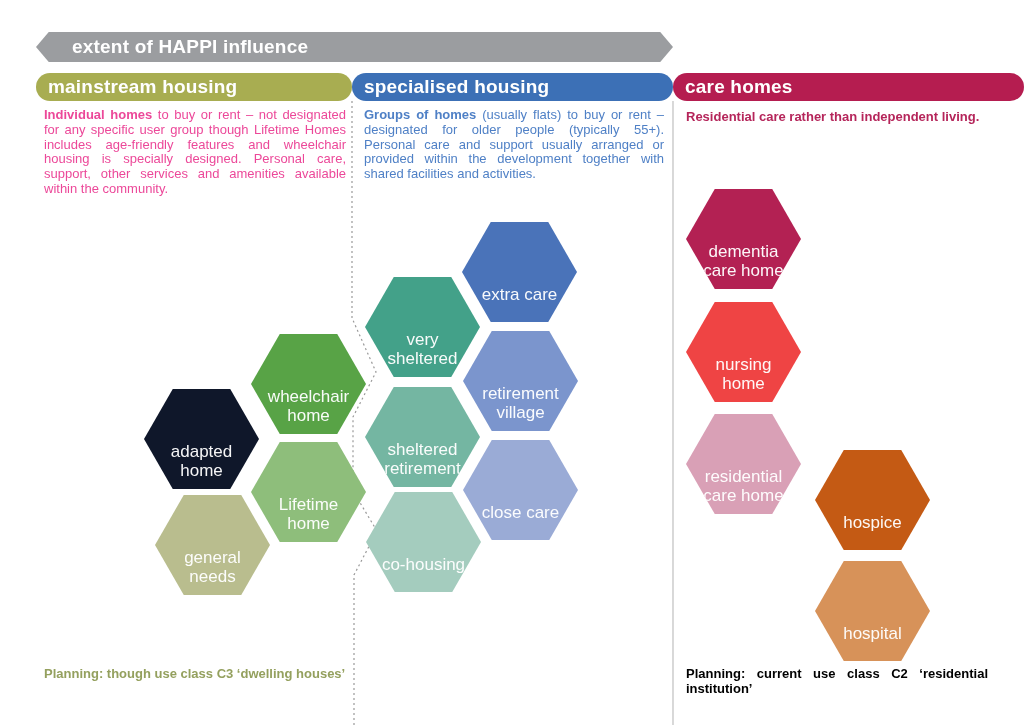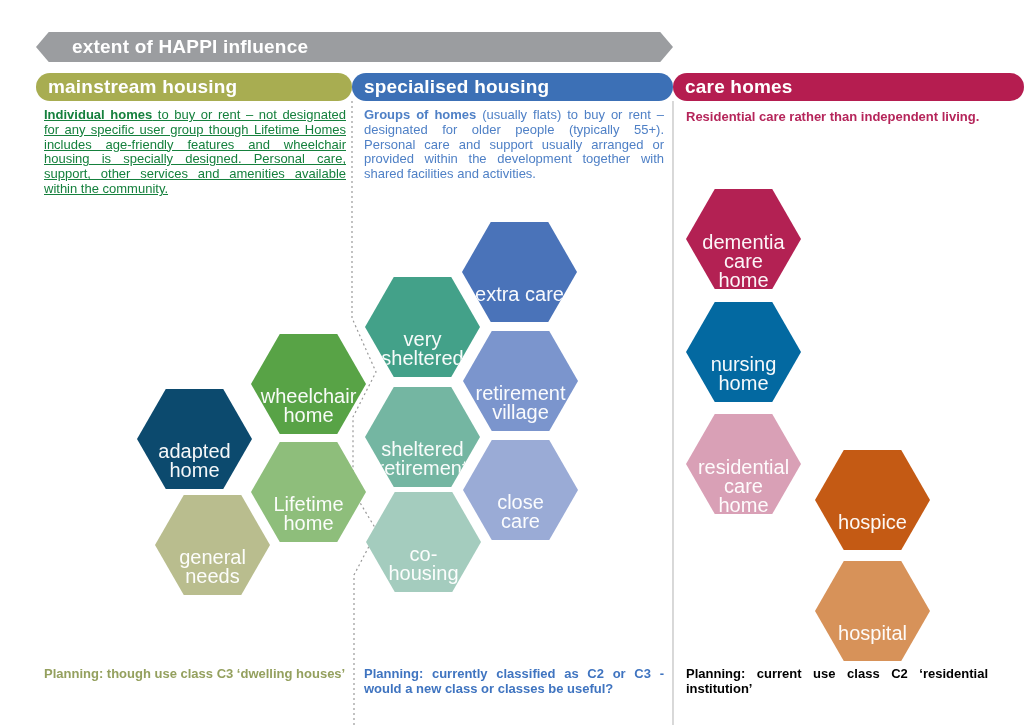--- a/index.html
+++ b/index.html
@@ -30,57 +30,57 @@
   .planning{
     position:absolute;font-size:13px;line-height:15px;font-weight:bold;text-align:justify;
   }
 
   .hex{
     position:absolute;width:115px;height:100px;
     clip-path:polygon(25% 0,75% 0,100% 50%,75% 100%,25% 100%,0 50%);
     display:flex;align-items:center;justify-content:center;text-align:center;
   }
   .hex-label{
-    color:rgba(255,255,255,.96);font-size:20px;line-height:19px;padding:0 12px;margin-top:44px;
+    color:rgba(255,255,255,.96);font-size:17px;line-height:19px;padding:0 12px;margin-top:44px;
   }
 
   svg.overlay{position:absolute;left:0;top:0;pointer-events:none;}
 </style>
 </head>
 <body>
 
 <div id="canvas">
 
   <div class="banner" style="background-color: rgb(155, 157, 160);">
     <span>extent of HAPPI influence</span>
   </div>
 
   <div class="colhead" style="left: 36px; width: 316px; background-color: rgb(168, 173, 81);">mainstream housing</div>
   <div class="colhead" style="left: 673px; width: 351px; background-color: rgb(181, 29, 80);">care homes</div>
   <div class="colhead" style="left: 352px; width: 321px; background-color: rgb(60, 112, 182);">specialised housing</div>
 
-  <p class="intro" style="left: 44px; top: 108px; width: 302px; color: #15803d; text-decoration: underline;">
+  <p class="intro" style="left: 44px; top: 108px; width: 302px; color: #ec4899;">
     <b>Individual homes</b><span> to buy or rent – not designated for any specific user group though Lifetime Homes includes age-friendly features and wheelchair housing is specially designed.  Personal care, support, other services and amenities available within the community.</span>
   </p>
   <p class="intro" style="left: 364px; top: 108px; width: 300px; color: rgb(79, 128, 198);">
     <b>Groups of homes</b><span> (usually flats) to buy or rent – designated for older people (typically 55+). Personal care and support usually arranged or provided within the development together with shared facilities and activities.</span>
   </p>
   <p class="intro" style="left: 686px; top: 110px; width: 300px; text-align: left; color: rgb(181, 37, 90);">
     <b>Residential care rather than independent living.</b><span></span>
   </p>
 
   <svg class="overlay" width="1024" height="725" viewBox="0 0 1024 725">
     <path d="M352 101 L352 318 L376 372 L353 417 L353 491 L377 531 L354 575 L354 725" fill="none" stroke-width="1.2" stroke-dasharray="2,3" stroke="#999999"></path>
     <line x1="673" y1="101" x2="673" y2="725" stroke-width="1.2" stroke="#bfbfbf"></line>
   </svg>
 
   <div class="hex" style="left: 251px; top: 334px; background-color: rgb(88, 163, 70);">
     <span class="hex-label">wheelchair home</span>
   </div>
-  <div class="hex" style="left: 137px; top: 389px; background-color: #0c4a6e;">
+  <div class="hex" style="left: 144px; top: 389px; background-color: #0f172a;">
     <span class="hex-label">adapted home</span>
   </div>
   <div class="hex" style="left: 251px; top: 442px; background-color: rgb(142, 190, 123);">
     <span class="hex-label">Lifetime home</span>
   </div>
   <div class="hex" style="left: 155px; top: 495px; background-color: rgb(185, 189, 142); text-align: center;">
     <span class="hex-label">general needs</span>
   </div>
 
   <div class="hex" style="left: 462px; top: 222px; background-color: rgb(74, 115, 185);">
@@ -98,30 +98,29 @@
   <div class="hex" style="left: 463px; top: 440px; background-color: rgb(154, 171, 214); align-items: center;">
     <span class="hex-label">close care</span>
   </div>
   <div class="hex" style="left: 366px; top: 492px; background-color: rgb(164, 204, 190);">
     <span class="hex-label">co-housing</span>
   </div>
 
   <div class="hex" style="left: 686px; top: 189px; background-color: rgb(179, 33, 83);">
     <span class="hex-label">dementia care home</span>
   </div>
-  <div class="hex" style="left: 686px; top: 302px; background-color: #0369a1; align-items: center;">
+  <div class="hex" style="left: 686px; top: 302px; background-color: #ef4444; align-items: center;">
     <span class="hex-label">nursing home</span>
   </div>
   <div class="hex" style="left: 815px; top: 450px; background-color: rgb(196, 90, 20);">
     <span class="hex-label">hospice</span>
   </div>
   <div class="hex" style="left: 686px; top: 414px; background-color: rgb(217, 160, 182);">
     <span class="hex-label">residential care home</span>
   </div>
   <div class="hex" style="left: 815px; top: 561px; background-color: rgb(215, 146, 89);">
     <span class="hex-label">hospital</span>
   </div>
 
   <div class="planning" style="left: 44px; top: 666px; width: 304px; color: rgb(148, 160, 94);">Planning: though use class C3 ‘dwelling houses’</div>
-  <div class="planning" style="left: 364px; top: 666px; width: 300px; color: rgb(63, 116, 192);">Planning: currently classified as C2 or C3 - would a new class or classes be useful?</div>
   <div class="planning" style="left: 686px; top: 666px; width: 302px; color: #000000;">Planning: current use class C2 ‘residential institution’</div>
 
 </div>
 
 </body></html>

